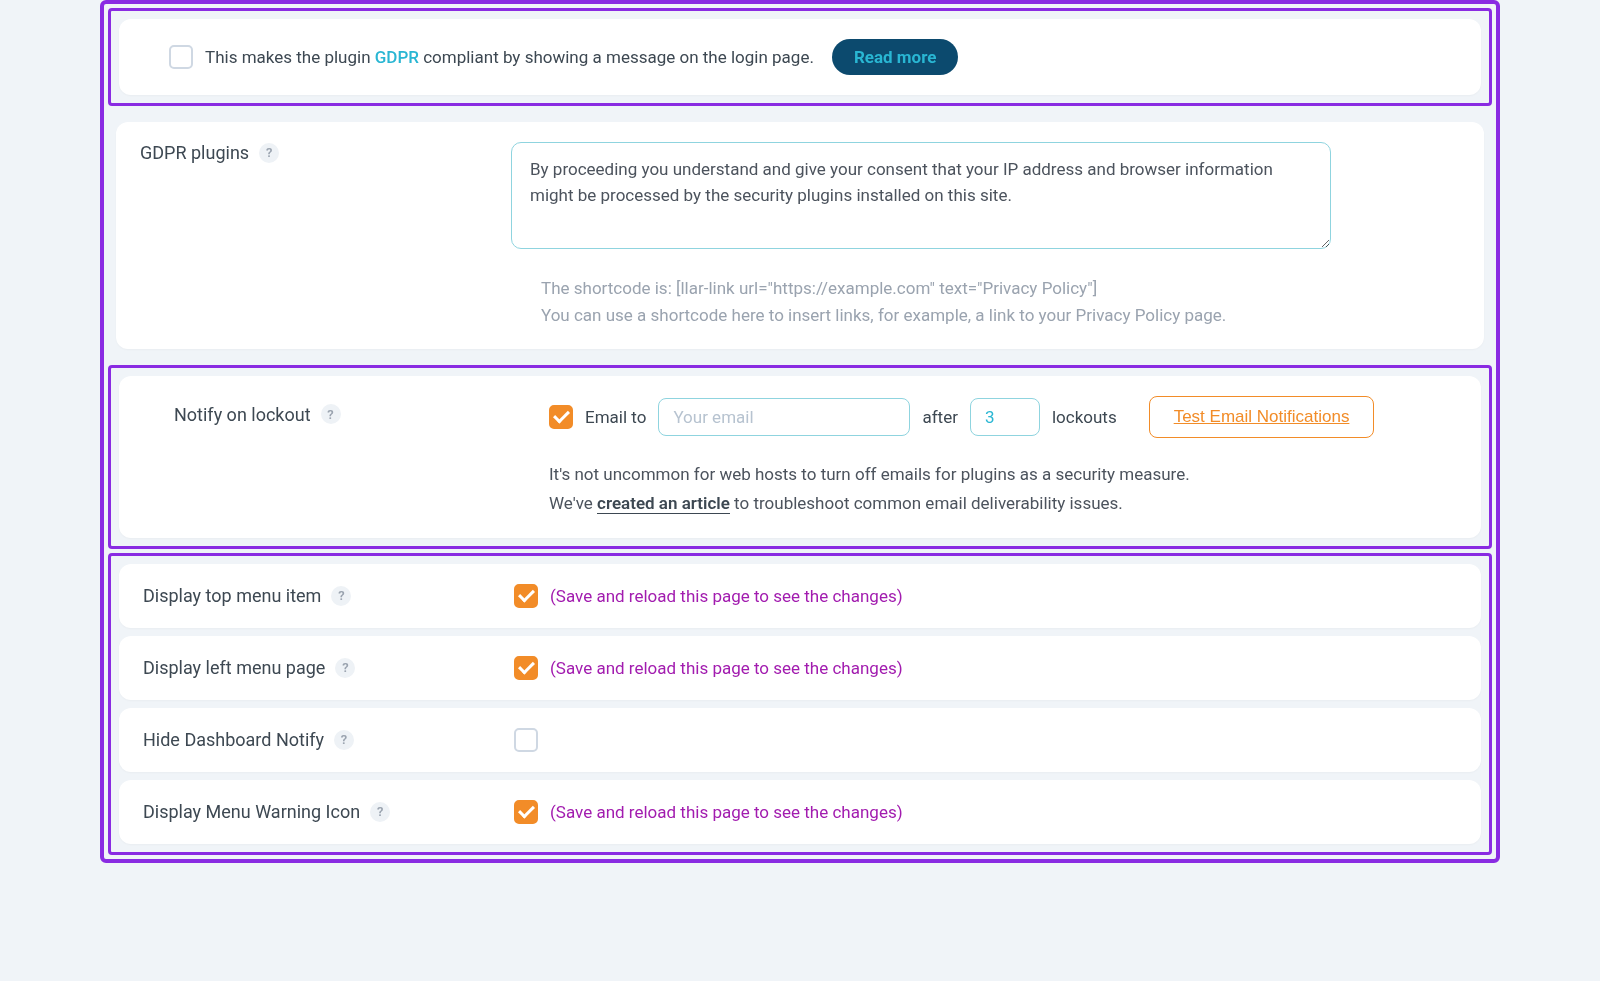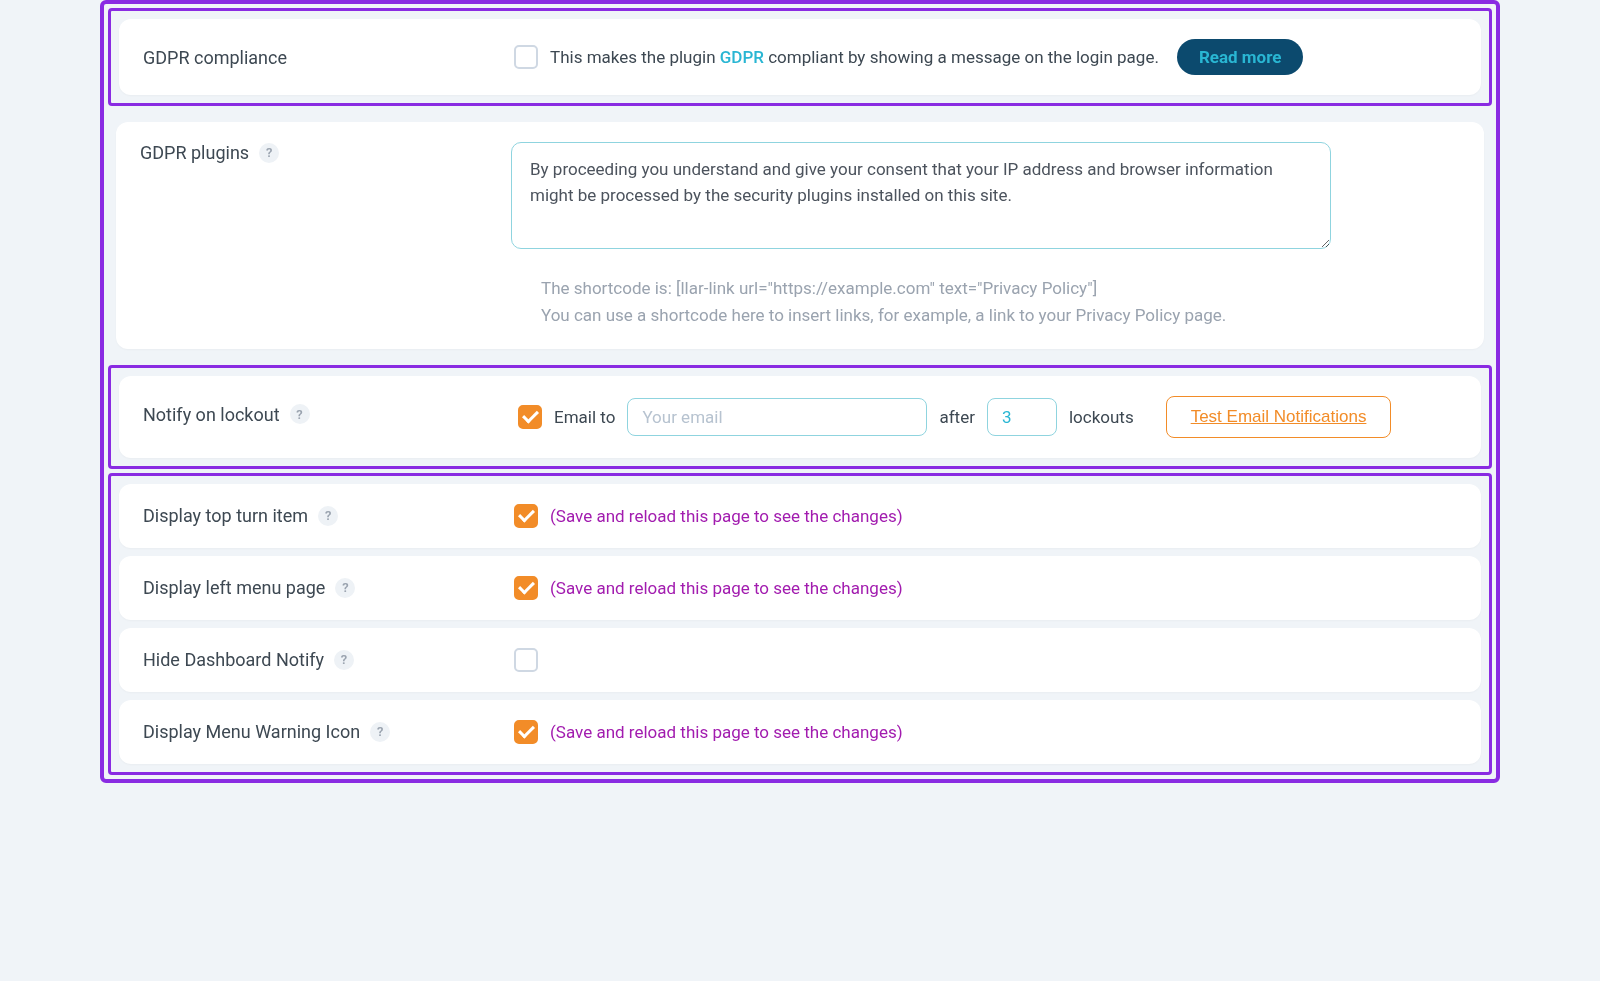--- a/index.html
+++ b/index.html
@@ -124,21 +124,21 @@
     line-height: 1.7;
   }
   .input-text {
     border: 1.5px solid #8fd4df;
     border-radius: 8px;
     padding: 8px 14px;
     font-size: 17px;
     font-family: inherit;
     color: #4c535d;
   }
-  .input-email { width: 300px; }
+  .input-email { width: 252px; }
   .input-small { width: 70px; text-align: left; color: #29b6d3; }
   .btn-outline {
     border: 1.5px solid #f28c28;
     color: #f28c28;
     background: #fff;
     border-radius: 8px;
     padding: 10px 24px;
     font-size: 17px;
     font-weight: 500;
     cursor: pointer;
@@ -154,23 +154,20 @@
   .paren-note { color: #a21caf; }
   ::placeholder { color: #b7c3d0; }
 </style>
 </head>
 <body>
 
 <div class="outer">
 
   <div class="section-wrap">
     <div class="card single-line">
-      <div class="label-col">
-        <span>GDPR compliance</span>
-      </div>
       <div class="content-col">
         <div class="row-inline">
           <span class="checkbox"></span>
           <span>
             <span>This makes the plugin </span><span class="gdpr-link">GDPR</span><span> compliant by showing a message on the login page.</span>
           </span>
           <span class="readmore-pill">Read more</span>
         </div>
       </div>
     </div>
@@ -187,43 +184,49 @@
         <div class="hint-text">
           <div>The shortcode is: [llar-link url="https://example.com" text="Privacy Policy"]</div>
           <div>You can use a shortcode here to insert links, for example, a link to your Privacy Policy page.</div>
         </div>
       </div>
     </div>
   </div>
 
   <div class="section-wrap">
     <div class="card">
-      <div class="label-col" style="padding-top:8px;">
+      <div class="label-col" style="padding-top:8px;margin-left:31px;">
         <span>Notify on lockout</span>
         <span class="help-badge">?</span>
       </div>
       <div class="content-col" style="padding-left:30px;">
         <div class="row-inline">
           <span class="checkbox checked"></span>
           <span>Email to</span>
           <input type="text" class="input-text input-email" placeholder="Your email" style="">
           <span>after</span>
           <input type="text" class="input-text input-small" value="3" style="">
           <span>lockouts</span>
           <button class="btn-outline">Test Email Notifications</button>
         </div>
+        <div class="desc-text">
+          <div>It's not uncommon for web hosts to turn off emails for plugins as a security measure.</div>
+          <div>
+            <span>We've </span><span class="underline-link">created an article</span><span> to troubleshoot common email deliverability issues.</span>
+          </div>
+        </div>
       </div>
     </div>
   </div>
 
   <div class="section-wrap">
 
     <div class="card single-line">
       <div class="label-col">
-        <span>Display top turn item</span>
+        <span>Display top menu item</span>
         <span class="help-badge">?</span>
       </div>
       <div class="content-col">
         <div class="row-inline">
           <span class="checkbox checked"></span>
           <span class="paren-note">(Save and reload this page to see the changes)</span>
         </div>
       </div>
     </div>
 

